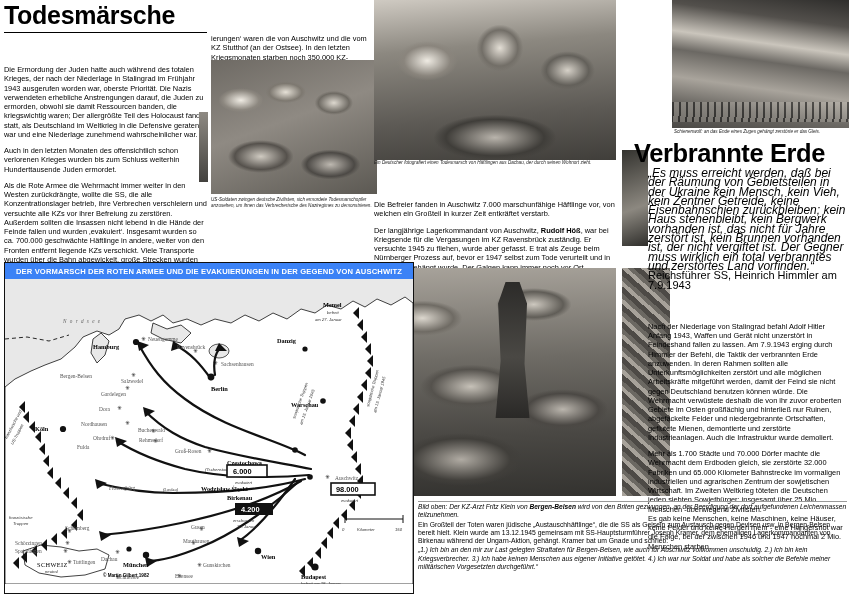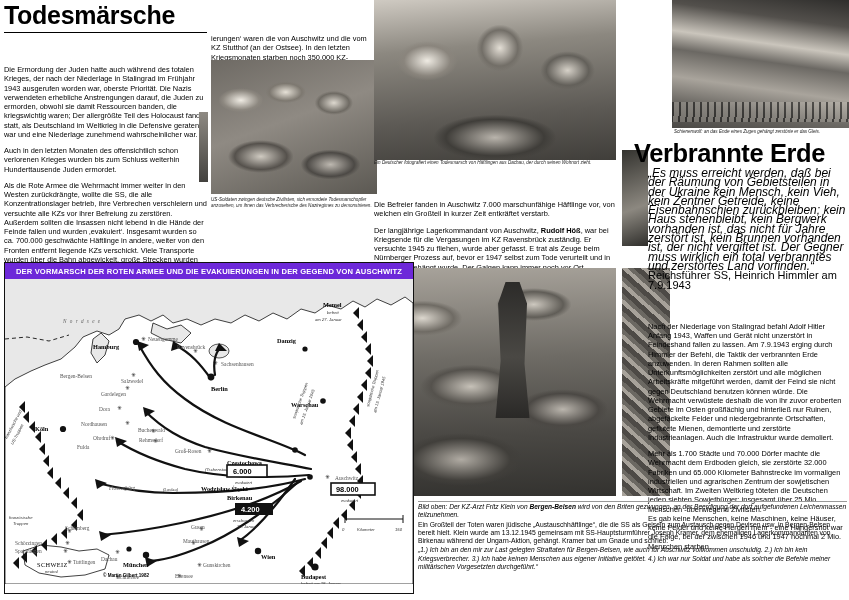--- a/index.html
+++ b/index.html
@@ -86,21 +86,21 @@
       linear-gradient(180deg,#b6b1a9,#3c3a37);
   }
   .ph-left-thumb{left:199px;top:112px;width:9px;height:70px;}
   .ph-left-thumb .noise{background:linear-gradient(180deg,#8e8a83,#43413e);}
   .ph-quote-thumb{left:622px;top:150px;width:26px;height:96px;}
   .ph-quote-thumb .noise{background:linear-gradient(160deg,#34332f,#8c8880 60%,#2f2e2b);}
 
   
   .map{position:absolute;left:4px;top:262px;width:410px;height:332px;
        background:#ffffff;border:1px solid #111;box-sizing:border-box;}
-  .map-head{background:#6d28d9;color:#fff;font-size:7.6px;font-weight:bold;
+  .map-head{background:#3b82f6;color:#fff;font-size:7.6px;font-weight:bold;
     letter-spacing:.15px;text-align:center;padding:3.5px 0 3.5px 0;}
   .map-canvas{position:relative;width:100%;height:305px;background:#fff;overflow:hidden;}
   .map-canvas svg{position:absolute;left:0;top:0;}
   .m-city{font-size:6.3px;font-weight:bold;font-family:"Liberation Serif", serif;}
   .m-camp{font-size:5.4px;font-family:"Liberation Serif", serif;fill:#555;}
   .m-sea{font-size:5.2px;font-style:italic;font-family:"Liberation Serif", serif;fill:#666;letter-spacing:1px;}
   .m-small{font-size:4.2px;font-style:italic;font-family:"Liberation Sans", sans-serif;fill:#333;}
   .m-box{font-size:7.4px;font-weight:bold;font-family:"Liberation Sans", sans-serif;}
   .m-credit{font-size:4.6px;font-weight:bold;}
 

